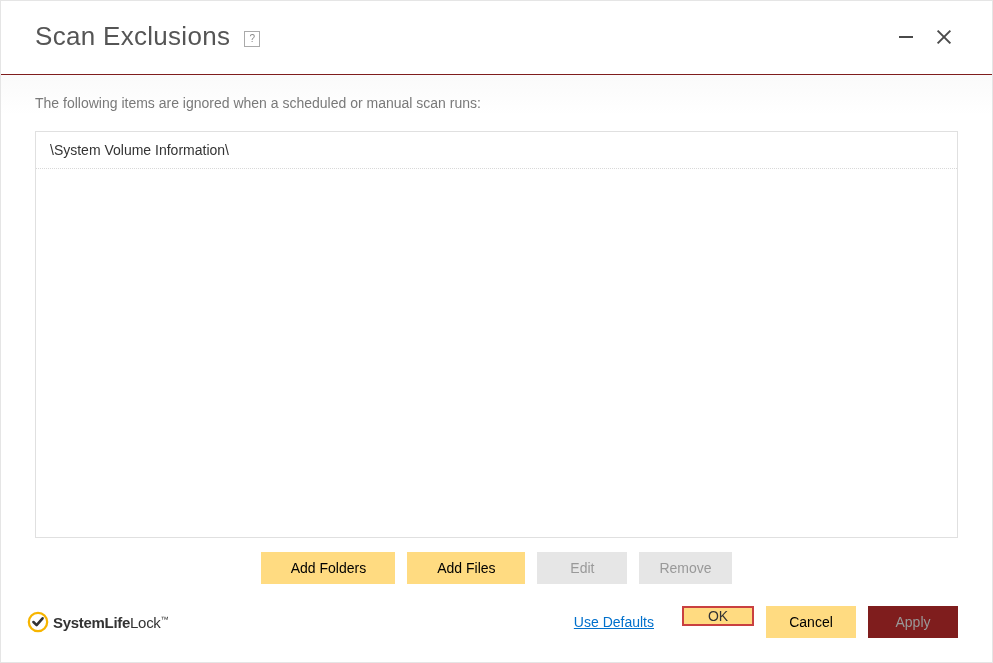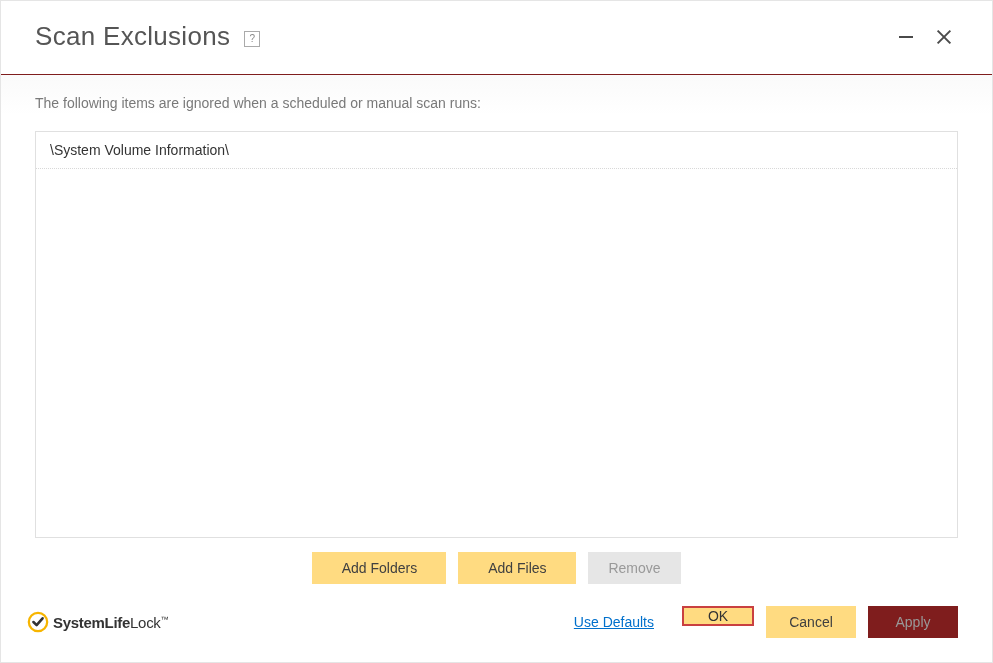--- a/index.html
+++ b/index.html
@@ -142,21 +142,21 @@
       font-size: 14px;
       cursor: pointer;
       display: flex;
       align-items: center;
       justify-content: center;
       padding: 0 20px;
     }
     
     .btn-yellow {
       background: #ffdb81;
-      color: #404040;
+      color: #000000;
       text-align: right;
     }
     
     .btn-gray {
       background: #e6e6e6;
       color: #999;
       cursor: default;
     }
     
     .footer {
@@ -259,20 +259,21 @@
   <div class="content">
     <div class="description">The following items are ignored when a scheduled or manual scan runs:</div>
 
     <div class="exclusion-list">
       <div class="exclusion-item">\System Volume Information\</div>
     </div>
 
     <div class="action-buttons">
       <button class="btn btn-yellow add-folders-btn">Add Folders</button>
       <button class="btn btn-yellow add-files-btn">Add Files</button>
+      <button class="btn btn-gray">Edit</button>
       <button class="btn btn-gray">Remove</button>
     </div>
   </div>
 
   <div class="footer">
     <div class="logo">
       <div class="logo-icon">
         <svg viewBox="0 0 24 24" width="22" height="22">
           <circle cx="12" cy="12" r="10" fill="none" stroke="#f7b500" stroke-width="2.5"></circle>
           <path d="M 7 12 L 10.5 15.5 L 17 8" fill="none" stroke="#333" stroke-width="2.8" stroke-linecap="round" stroke-linejoin="round"></path>

